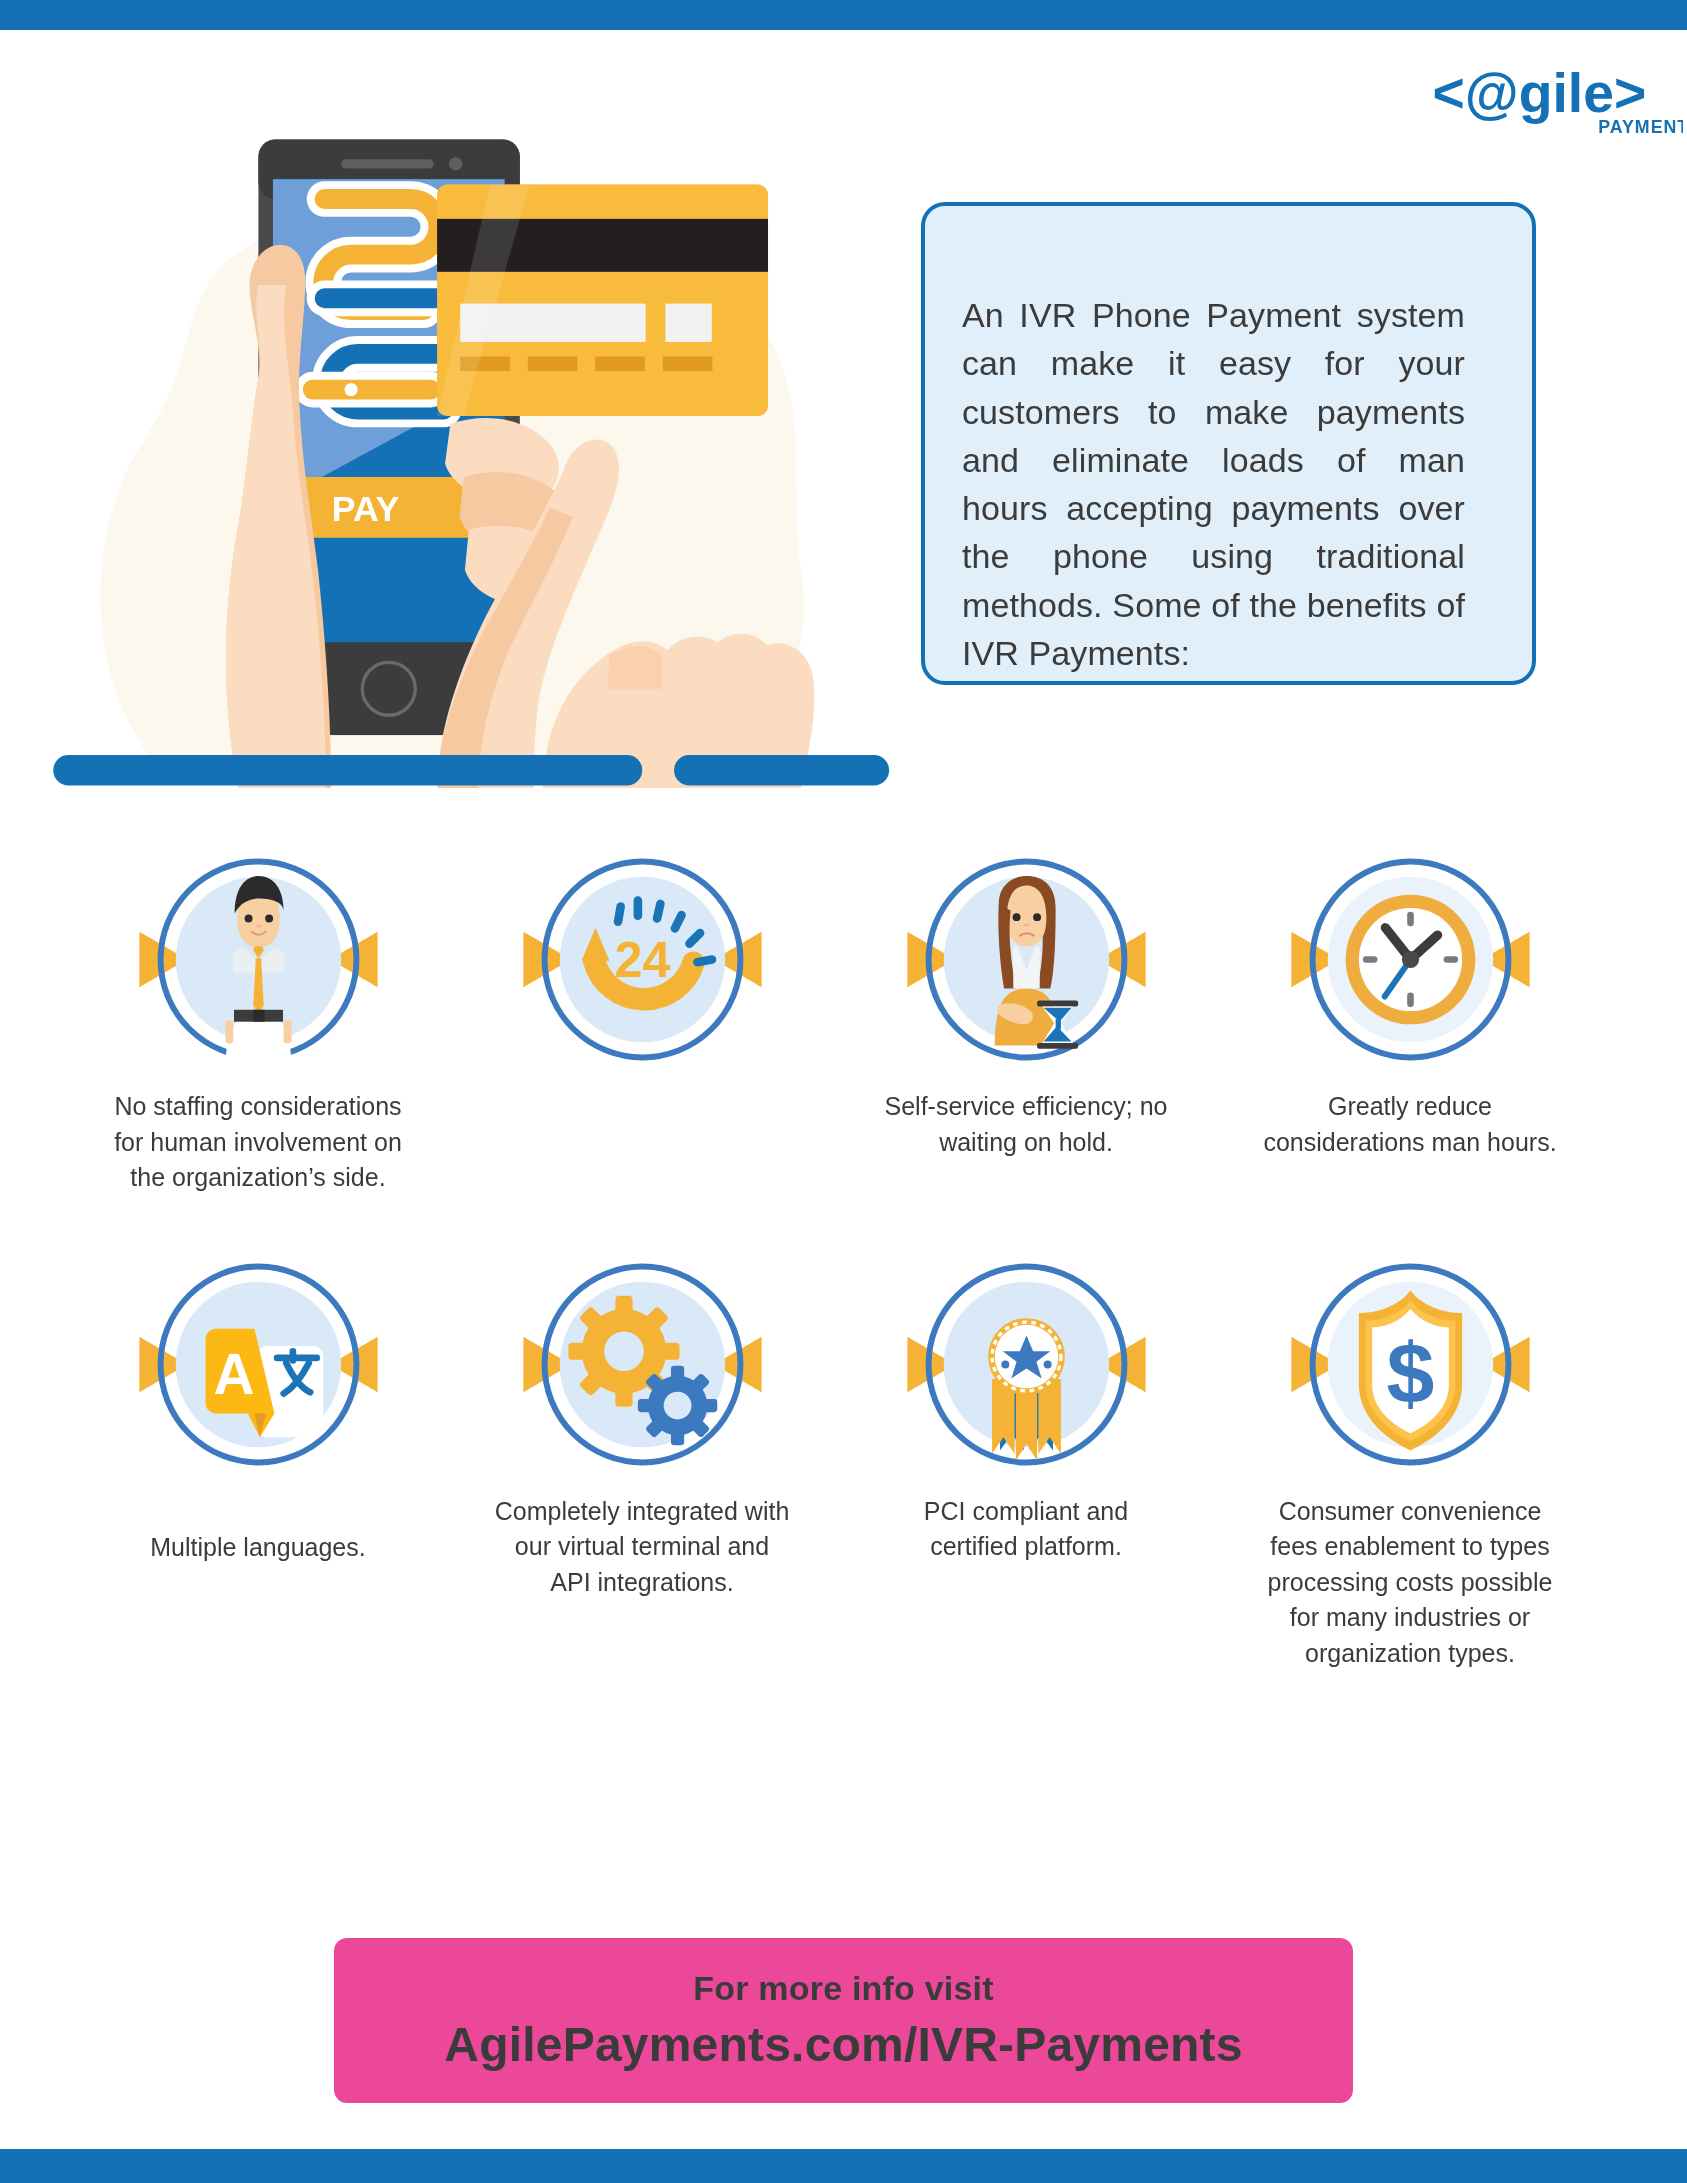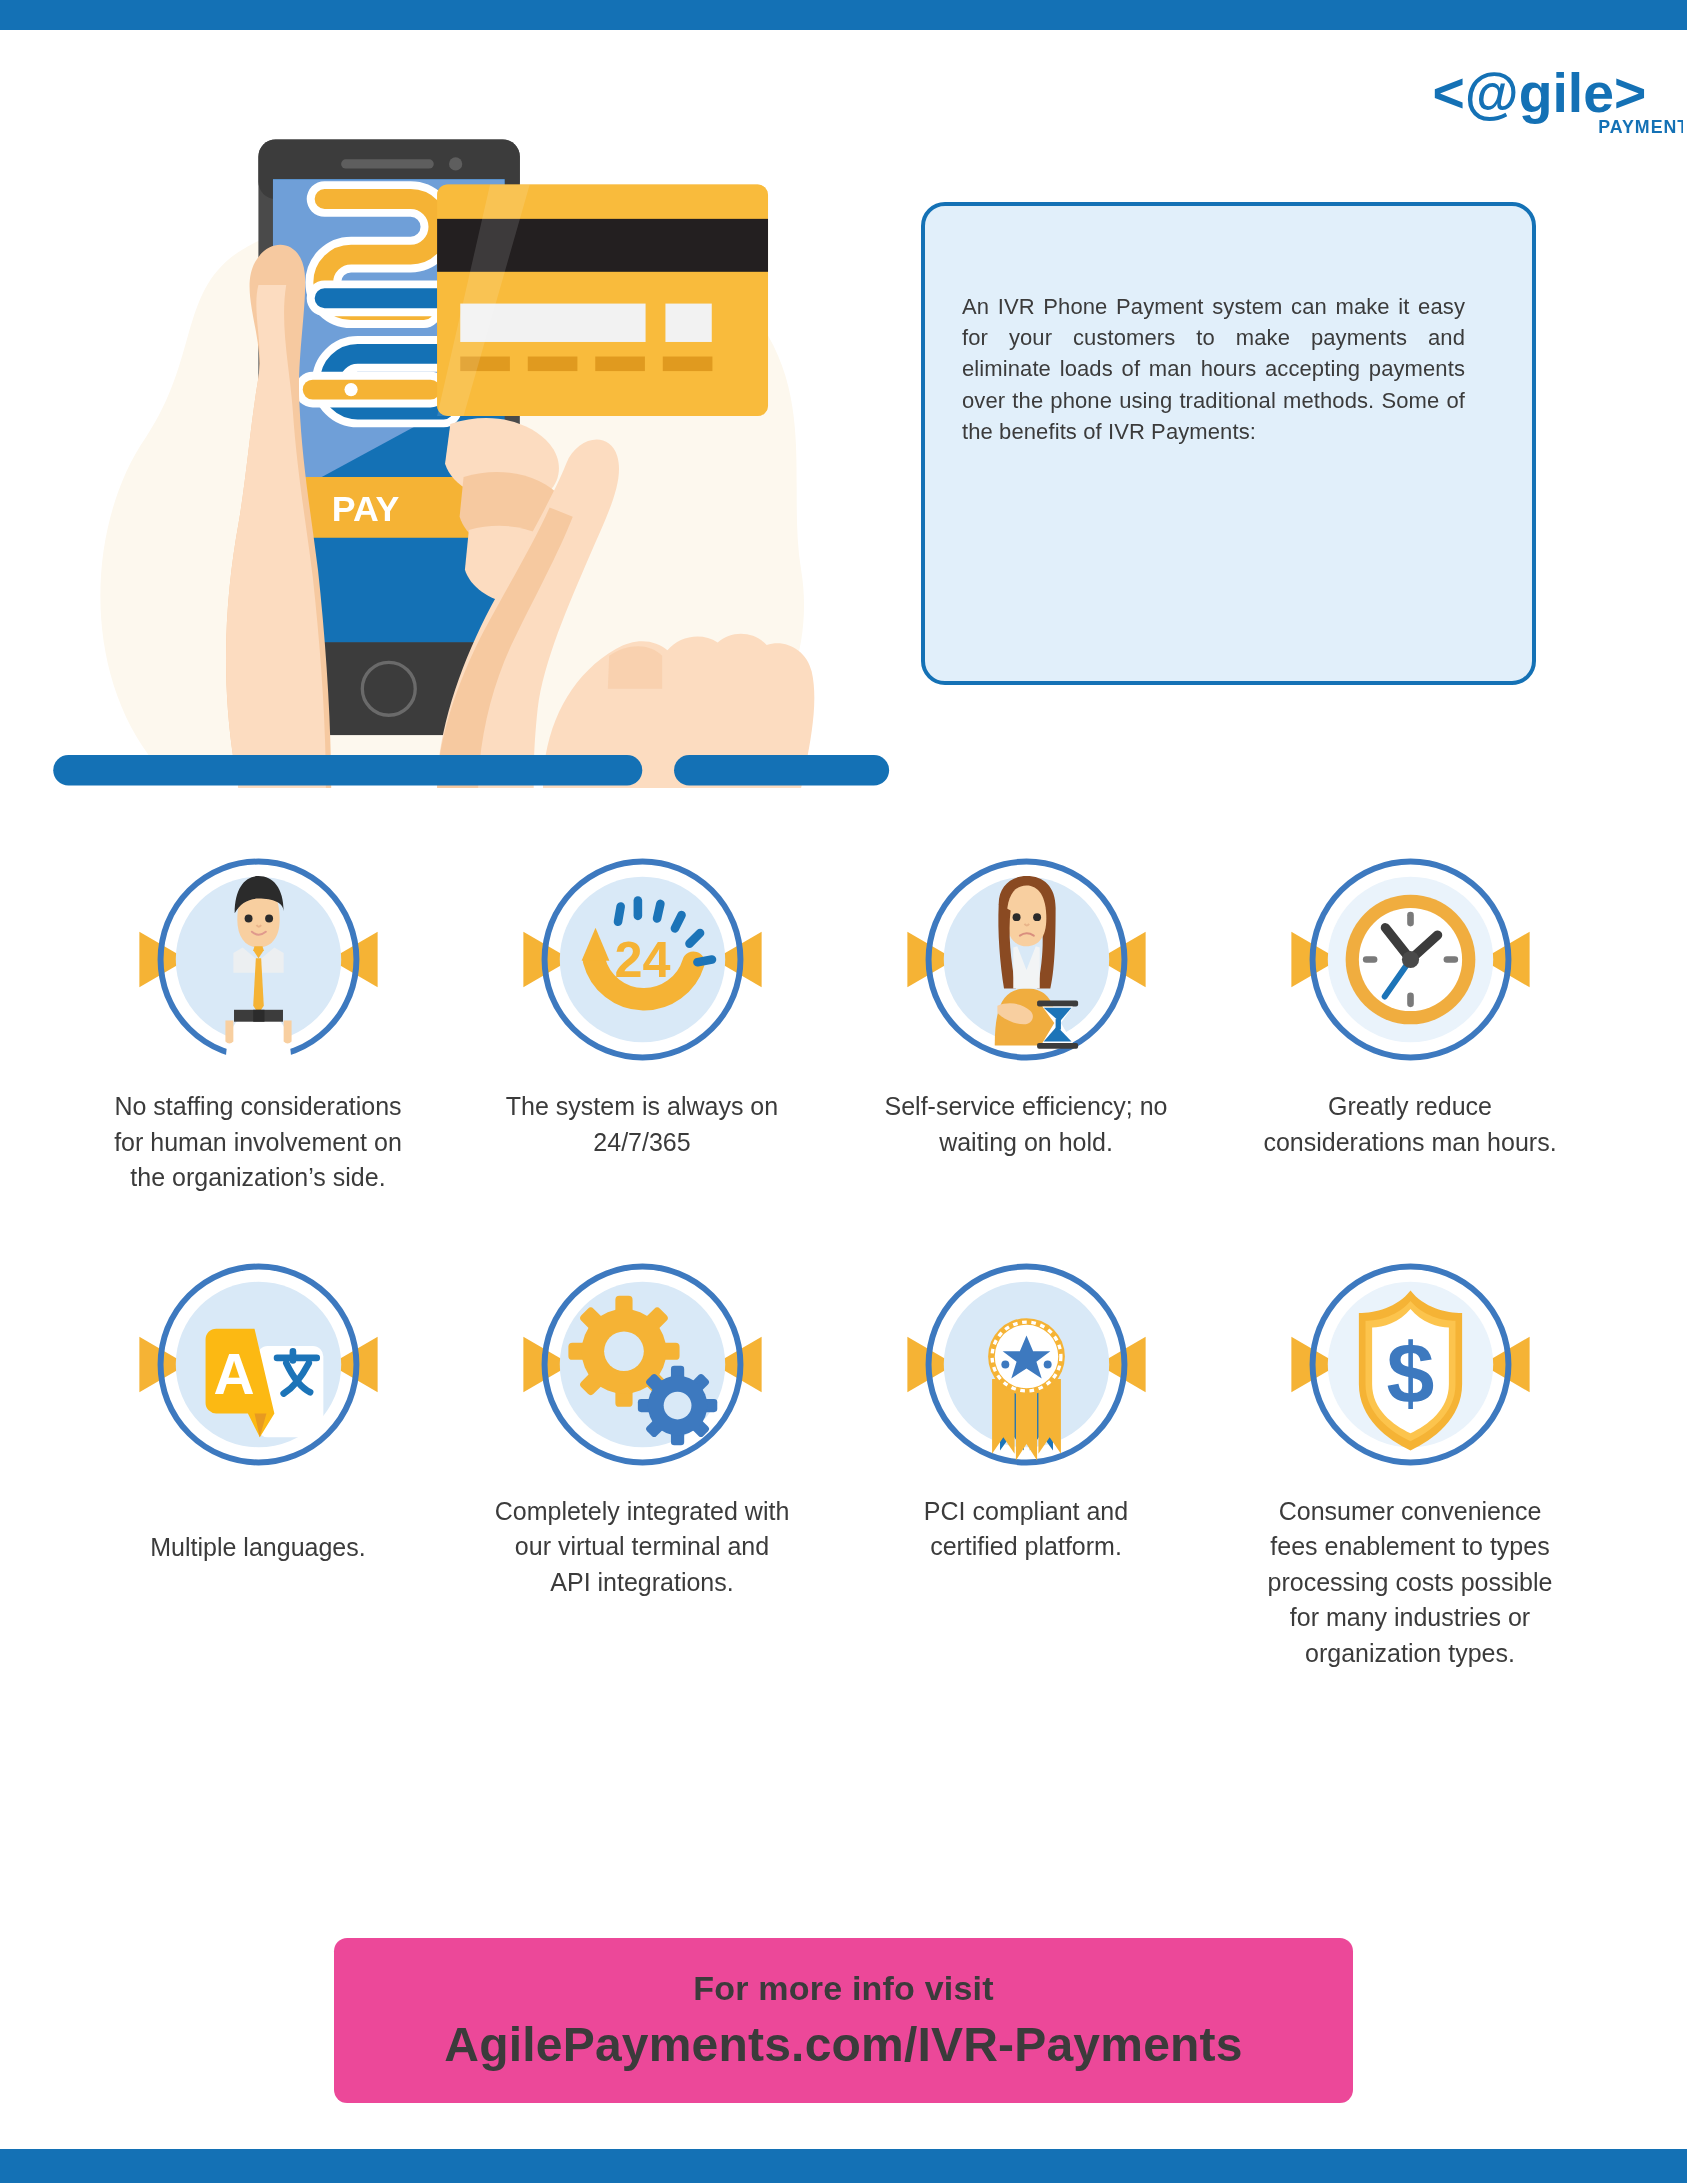--- a/index.html
+++ b/index.html
@@ -20,21 +20,21 @@
   .hero { position:absolute; left:40px; top:93px; width:867px; height:715px; }
   .hero svg { display:block; width:100%; height:100%; }
 
   
   .intro-card {
     position:absolute; left:921px; top:202px; width:615px; height:483px;
     background:#e1effa; border:4.6px solid #1471b5; border-radius:24px;
   }
   .intro-text {
     position:absolute; left:37px; top:85px; width:503px;
-    font-size:22px; line-height:1.42; color:#3b3b3b;
+    font-size:34px; line-height:1.42; color:#3b3b3b;
     text-align:justify; text-align-last:left;
     letter-spacing:0.1px;
   }
 
   
   .grid { position:absolute; left:0; top:847px; width:1687px; }
   .row { position:relative; width:1687px; display:flex; }
   .row2 { margin-top:56px; }
   .cell { width:384px; position:relative; display:flex; flex-direction:column; align-items:center; }
   .cell0 { margin-left:66px; }
@@ -203,21 +203,20 @@
             <line x1="163" y1="113" x2="167" y2="90"></line>
             <line x1="193" y1="104" x2="193" y2="81"></line>
             <line x1="222" y1="108" x2="227" y2="86"></line>
             <line x1="249" y1="123" x2="259" y2="103"></line>
             <line x1="271" y1="146" x2="287" y2="130"></line>
             <line x1="283" y1="174" x2="305" y2="170"></line>
           </g>
           <text x="200" y="196" font-family="Liberation Sans, sans-serif" font-size="76" font-weight="bold" fill="#f5b335" text-anchor="middle">24</text>
         </svg>
       </div>
-      <div class="caption">The system is always on 24/7/365</div>
     </div>
 
     <div class="cell">
       <div class="ico-wrap">
         <svg width="265" height="225" viewBox="0 0 400 340">
           <polygon points="20,128 20,212 92,170" fill="#f5b335"></polygon>
           <polygon points="380,128 380,212 308,170" fill="#f5b335"></polygon>
           <circle cx="200" cy="170" r="148" fill="none" stroke="#3d79bf" stroke-width="9"></circle>
           <circle cx="200" cy="170" r="125" fill="#d9e9f7"></circle>
           <g>

